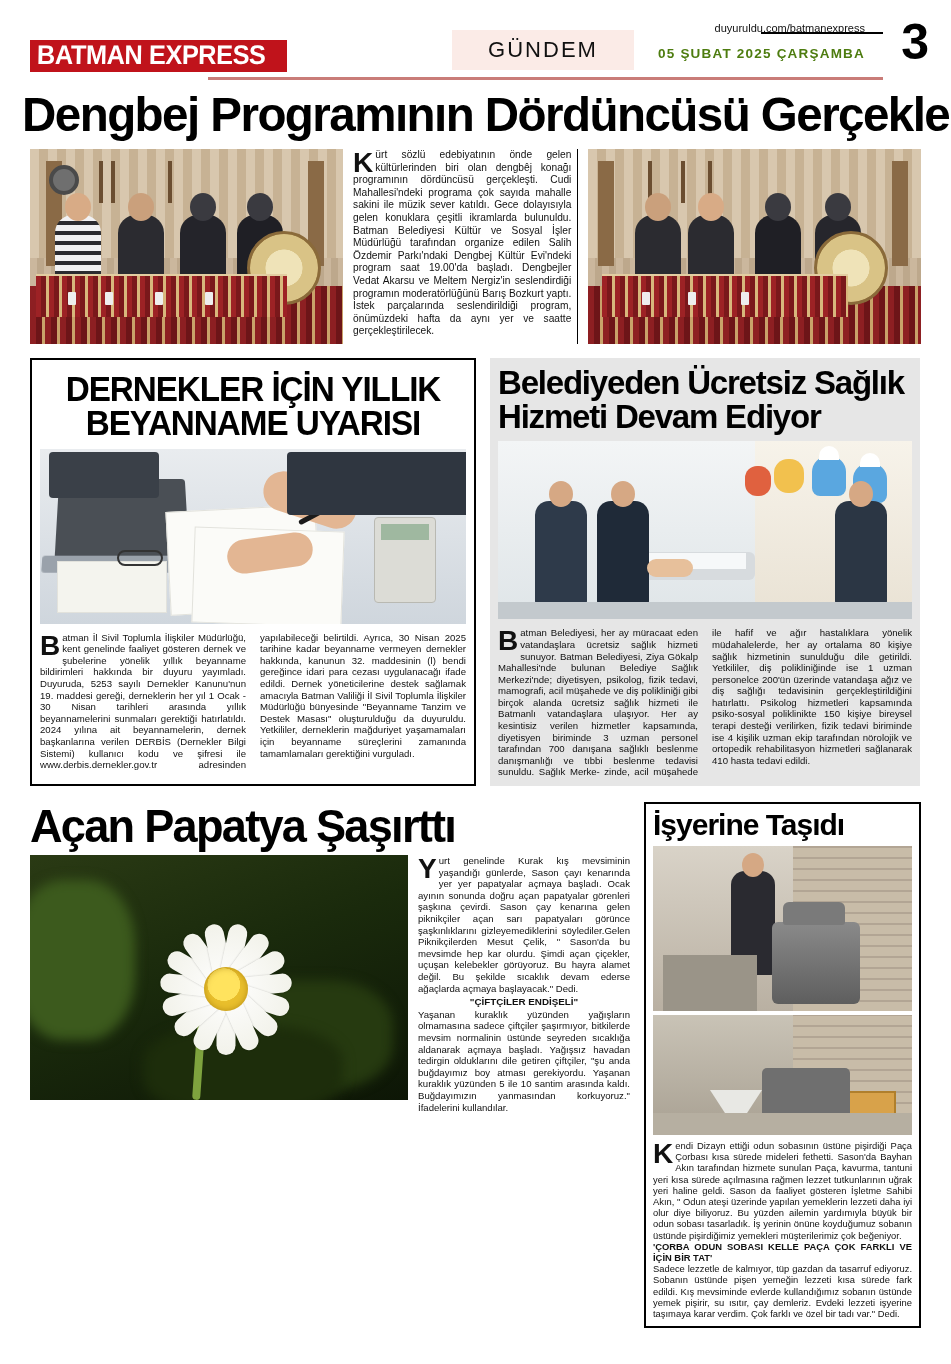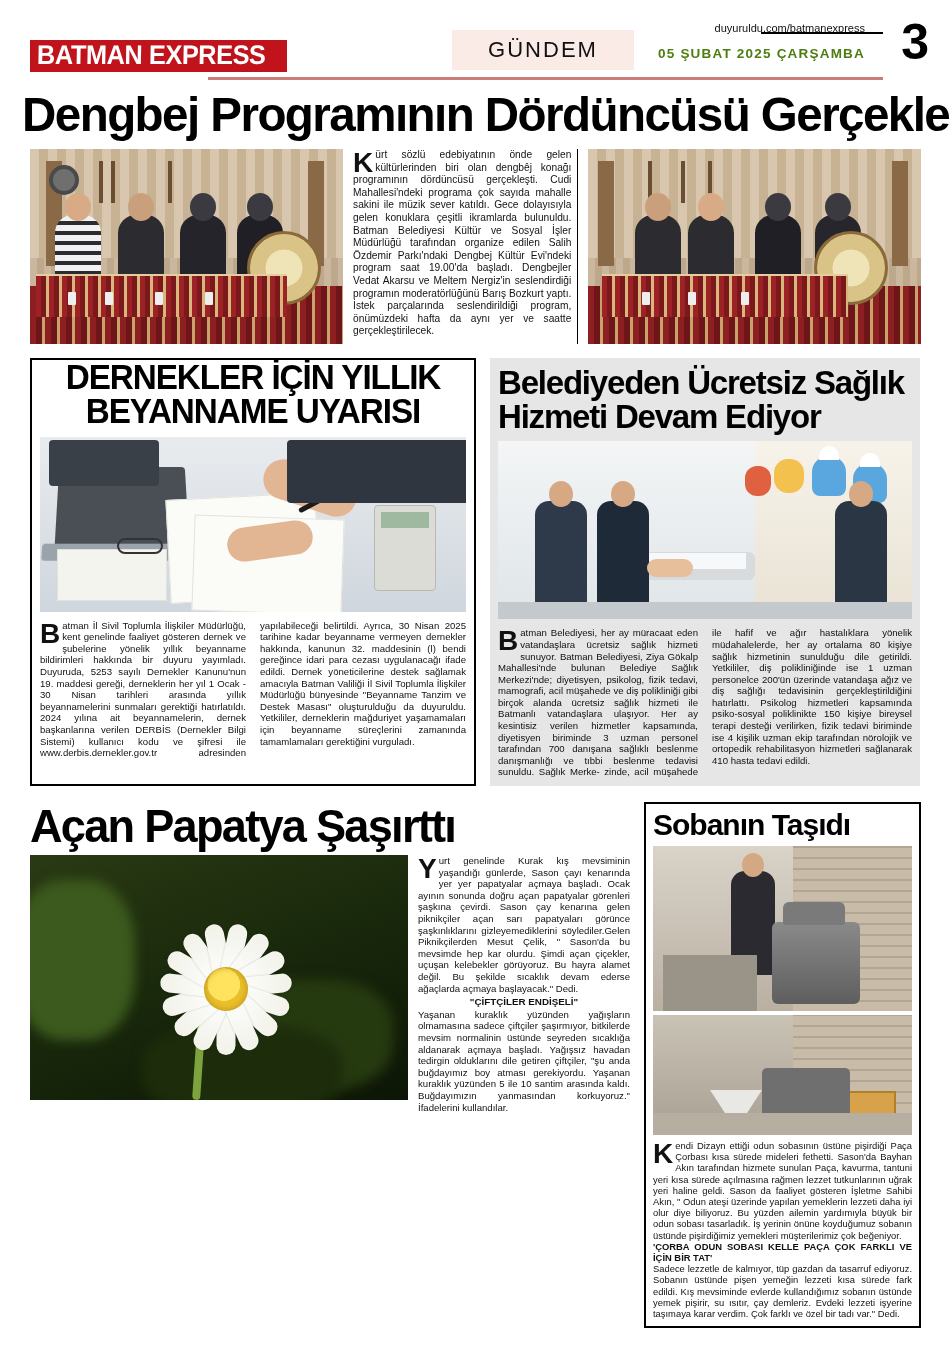--- a/index.html
+++ b/index.html
@@ -165,21 +165,21 @@
   .hang {
     position:absolute; top:6%; width:4px; height:42px; background:#6b4e31;
   }
   .pan {
     position:absolute; left:6%; top:8%; width:30px; height:30px;
     border-radius:50%; border:4px solid #4a4a4a; background:#6f6f6f;
   }
 
   
   .mid-row { display:flex; margin: 14px 30px 0 30px; gap:14px; }
-  .mid-left { width: 446px; border:2px solid #000; padding: 0 8px 8px 8px; }
+  .mid-left { width: 446px; border:2px solid #000; padding: 12px 8px 8px 8px; }
   .mid-right { width: 430px; background:#e6e6e6; padding: 8px 8px 8px 8px; }
 
   .hl-black {
     font-size: 35px; font-weight:800; line-height: 0.98;
     letter-spacing:-1.1px; text-align:center;
     transform: scaleX(0.95); transform-origin: center;
   }
   .hl-black2 {
     font-size: 33px; font-weight:800; line-height: 1.02;
     letter-spacing:-1.2px; text-align:left;
@@ -459,21 +459,21 @@
         <div class="pap-col">
           <p><span class="dropcap">Y</span><span>urt genelinde Kurak kış mevsiminin yaşandığı günlerde, Sason çayı kenarında yer yer papatyalar açmaya başladı. Ocak ayının sonunda doğru açan papatyalar görenleri şaşkına çevirdi. Sason çay kenarına gelen piknikçiler açan sarı papatyaları görünce şaşkınlıklarını gizleyemediklerini söylediler.Gelen Piknikçilerden Mesut Çelik, " Sason'da bu mevsimde hep kar olurdu. Şimdi açan çiçekler, uçuşan kelebekler görüyoruz. Bu hayra alamet değil. Bu şekilde sıcaklık devam ederse ağaçlarda açmaya başlayacak." Dedi.</span></p>
           <p class="subhead">"ÇİFTÇİLER ENDİŞELİ"</p>
           <p><span>Yaşanan kuraklık yüzünden yağışların olmamasına sadece çiftçiler şaşırmıyor, bitkilerde mevsim normalinin üstünde seyreden sıcaklığa aldanarak açmaya başladı. Yağışsız havadan tedirgin olduklarını dile getiren çiftçiler, "şu anda buğdayımız boy atması gerekiyordu. Yaşanan kuraklık yüzünden 5 ile 10 santim arasında kaldı. Buğdayımızın yanmasından korkuyoruz." İfadelerini kullandılar.</span></p>
         </div>
       </div>
     </div>
 
     <div class="pap-right">
       <div class="hl-narrow">
-        <div>Sobanın Taşıdı</div>
+        <div>İşyerine Taşıdı</div>
       </div>
 
       <div class="narrow-photo" style="height:165px;margin-top:6px">
         <div class="shop">
           <div class="brick"></div>
           <div class="man-shop" style="left:30%;bottom:22%;height:104px;"></div>
           <div class="stove" style="left:46%;bottom:4%;width:34%;height:50%;"></div>
           <div class="pot" style="left:50%;bottom:52%;width:24%;height:14%;"></div>
           <div style="position:absolute;left:4%;bottom:0;width:36%;height:34%;background:#9a9488;"></div>
         </div>

